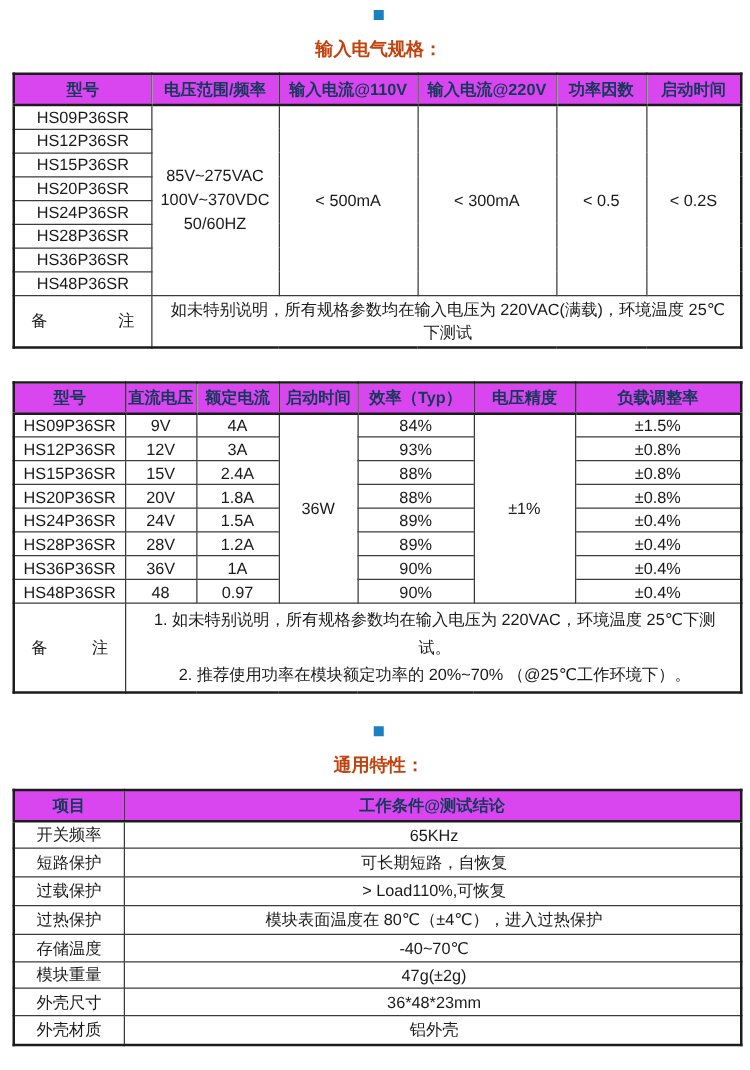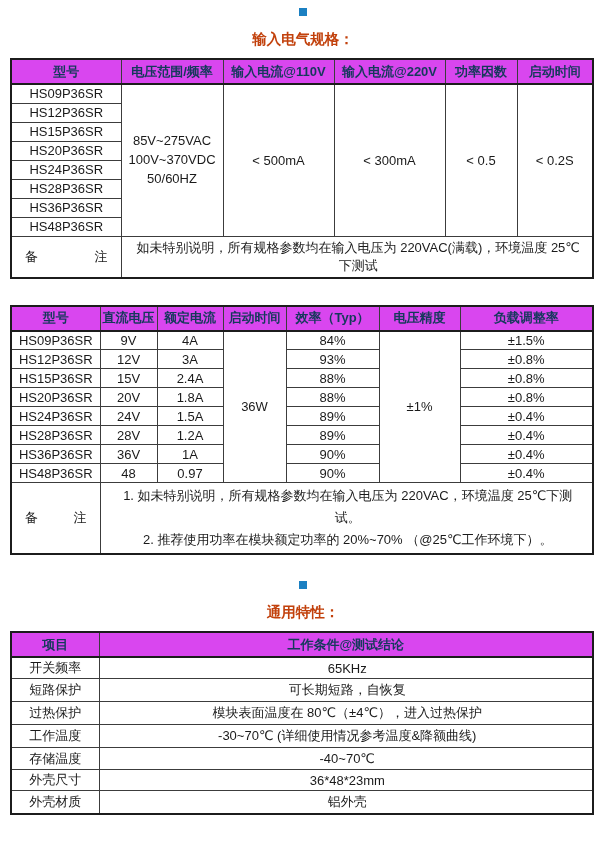--- a/index.html
+++ b/index.html
@@ -264,32 +264,36 @@
     <tbody>
       <tr>
         <td>开关频率</td>
         <td class="value-left">65KHz</td>
       </tr>
       <tr>
         <td>短路保护</td>
         <td class="value-left">可长期短路，自恢复</td>
       </tr>
       <tr>
+        <td>过载保护</td>
+        <td class="value-left">&gt; Load110%,可恢复</td>
+      </tr>
+      <tr>
         <td>过热保护</td>
         <td class="value-left">模块表面温度在 80℃（±4℃），进入过热保护</td>
       </tr>
       <tr>
-        <td>工作温度</td>
-        <td class="value-left">-30~70℃ (详细使用情况参考温度&amp;降额曲线)</td>
-      </tr>
-      <tr>
         <td>存储温度</td>
         <td class="value-left">-40~70℃</td>
       </tr>
       <tr>
+        <td>模块重量</td>
+        <td class="value-left">47g(±2g)</td>
+      </tr>
+      <tr>
         <td>外壳尺寸</td>
         <td class="value-left">36*48*23mm</td>
       </tr>
       <tr>
         <td>外壳材质</td>
         <td class="value-left">铝外壳</td>
       </tr>
 
     </tbody>
   </table>

